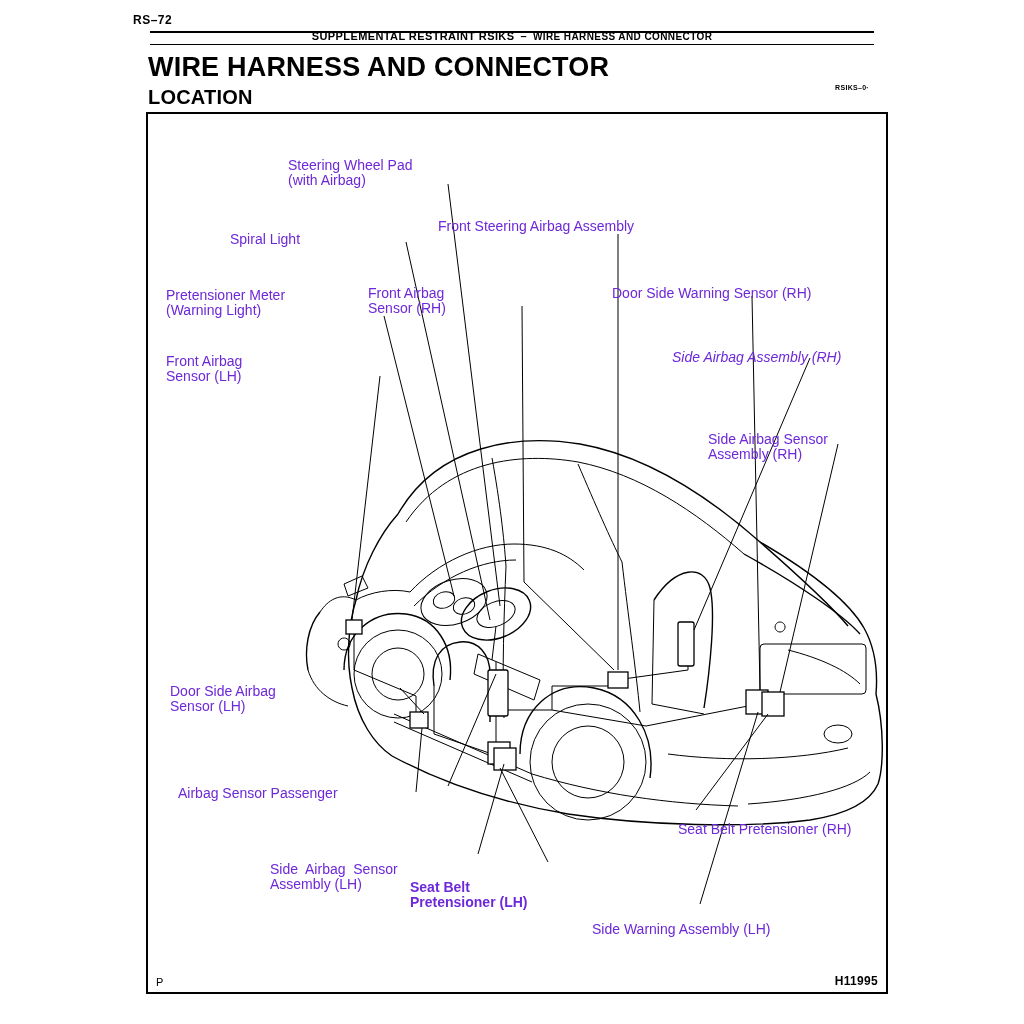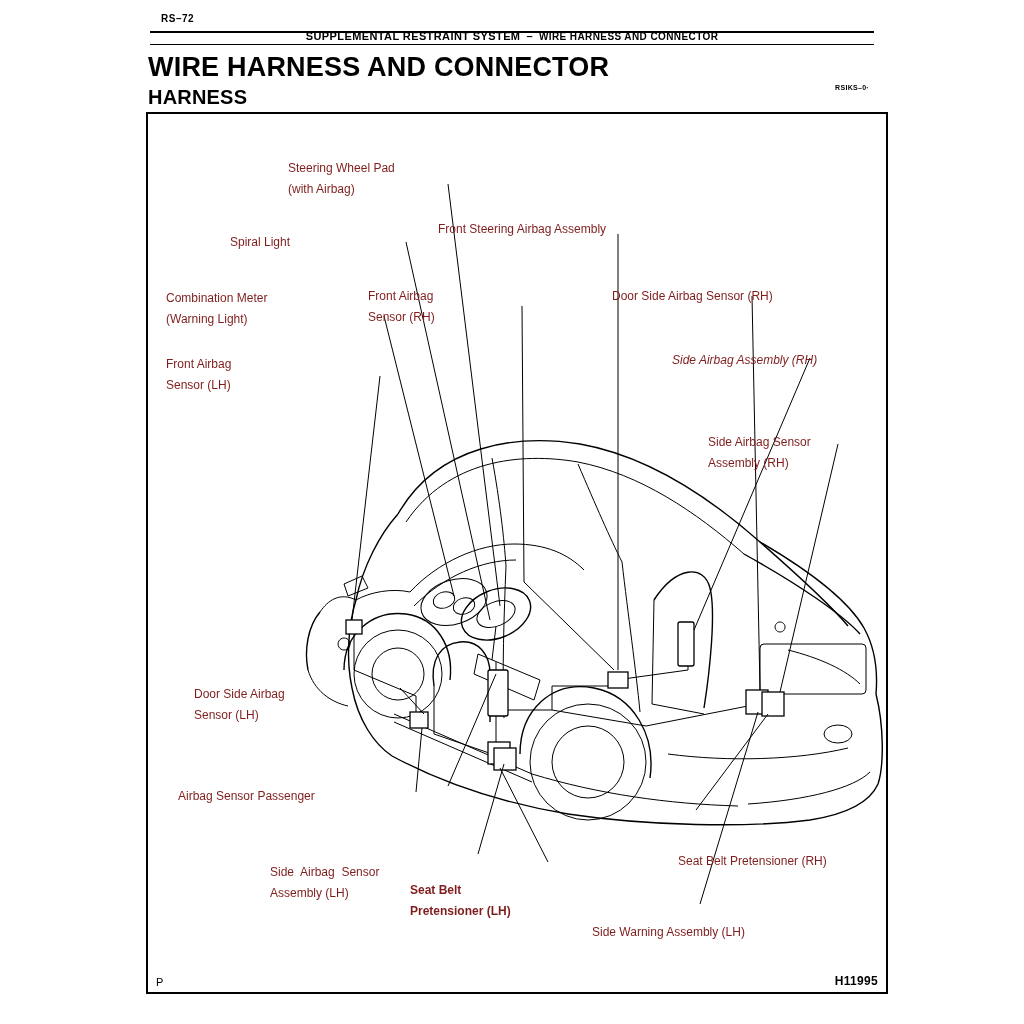--- a/index.html
+++ b/index.html
@@ -1,58 +1,58 @@
 <!DOCTYPE html>
 <html><head>
 <meta charset="utf-8">
 <style>
   html,body{margin:0;padding:0;background:#ffffff;}
   body{width:1024px;height:1024px;position:relative;font-family:"Liberation Sans",sans-serif;color:#000;}
   #page{position:absolute;inset:0;background:#fff;}
 
   
-  .page-number{position:absolute;left:161px;top:13px;font-size:10px;font-weight:bold;letter-spacing:.5px;}
+  .page-number{position:absolute;left:133px;top:13px;font-size:12px;font-weight:bold;letter-spacing:.5px;}
   .header-rule-top{position:absolute;left:150px;right:150px;top:31px;height:2px;background:#000;}
   .header-center{position:absolute;left:0;right:0;top:30px;text-align:center;font-size:11px;font-weight:bold;letter-spacing:.4px;}
   .header-center .sep{padding:0 6px;font-weight:bold;}
   .header-center .sub{font-size:10px;}
   .header-rule-bot{position:absolute;left:150px;right:150px;top:44px;height:1px;background:#000;}
 
   .title{position:absolute;left:148px;top:52px;font-size:27px;font-weight:bold;letter-spacing:.2px;}
   .subtitle{position:absolute;left:148px;top:86px;font-size:20px;font-weight:bold;letter-spacing:.2px;}
   .code-top-right{position:absolute;right:155px;top:84px;font-size:7px;font-weight:bold;letter-spacing:.3px;}
 
   
   #frame{position:absolute;left:146px;top:112px;width:742px;height:882px;border:2px solid #000;box-sizing:border-box;background:#fff;}
   .corner-p{position:absolute;left:8px;bottom:4px;font-size:11px;}
   .fig-code{position:absolute;right:8px;bottom:4px;font-size:12px;font-weight:bold;letter-spacing:.3px;}
 
   
-  .lbl{position:absolute;font-size:12px;line-height:21px;color:#7f1d1d;white-space:pre;}
+  .lbl{position:absolute;font-size:14px;line-height:15px;color:#6d28d9;white-space:pre;}
 
   svg{position:absolute;left:0;top:0;}
   .ln{stroke:#000;stroke-width:1;fill:none;}
   .car{stroke:#000;fill:none;stroke-width:1.4;}
   .carthin{stroke:#000;fill:none;stroke-width:1;}
   .part{stroke:#000;fill:#fff;stroke-width:1.3;}
 </style>
 </head>
 <body>
 
 <div id="page">
 
   <div class="page-number">RS–72</div>
   <div class="header-rule-top"></div>
   <div class="header-center">
-    <span>SUPPLEMENTAL RESTRAINT SYSTEM</span><span class="sep">–</span><span class="sub">WIRE HARNESS AND CONNECTOR</span>
+    <span>SUPPLEMENTAL RESTRAINT RSIKS</span><span class="sep">–</span><span class="sub">WIRE HARNESS AND CONNECTOR</span>
   </div>
   <div class="header-rule-bot"></div>
 
   <div class="title">WIRE HARNESS AND CONNECTOR</div>
-  <div class="subtitle">HARNESS</div>
+  <div class="subtitle">LOCATION</div>
   <div class="code-top-right">RSIKS–0·</div>
 
   <div id="frame">
 
     <svg width="738" height="878" viewBox="0 0 738 878">
 
       <g>
 
         <path class="car" d="M250 400 C 290 330 370 320 432 330 C 500 342 560 382 612 428 C 660 470 690 500 700 512"></path>
         <path class="car" d="M250 400 C 232 420 215 452 208 486"></path>
@@ -163,36 +163,36 @@
         <path class="ln" d="M400 748 L 352 654"></path>
         <path class="ln" d="M552 790 L 610 598"></path>
         <path class="ln" d="M548 696 L 620 600"></path>
       </g>
     </svg>
 
     <div class="lbl" style="left:140px;top:44px;">Steering Wheel Pad
 (with Airbag)</div>
     <div class="lbl" style="left:82px;top:118px;">Spiral Light</div>
     <div class="lbl" style="left:290px;top:105px;">Front Steering Airbag Assembly</div>
-    <div class="lbl" style="left:18px;top:174px;">Combination Meter
+    <div class="lbl" style="left:18px;top:174px;">Pretensioner Meter
 (Warning Light)</div>
     <div class="lbl" style="left:220px;top:172px;">Front Airbag
 Sensor (RH)</div>
-    <div class="lbl" style="left:464px;top:172px;">Door Side Airbag Sensor (RH)</div>
+    <div class="lbl" style="left:464px;top:172px;">Door Side Warning Sensor (RH)</div>
     <div class="lbl" style="left:18px;top:240px;">Front Airbag
 Sensor (LH)</div>
     <div class="lbl" style="left:524px;top:236px;font-style:italic;">Side Airbag Assembly (RH)</div>
     <div class="lbl" style="left:560px;top:318px;">Side Airbag Sensor
 Assembly (RH)</div>
-    <div class="lbl" style="left:22px;top:570px;margin-left:24px;">Door Side Airbag
+    <div class="lbl" style="left:22px;top:570px;">Door Side Airbag
 Sensor (LH)</div>
     <div class="lbl" style="left:30px;top:672px;">Airbag Sensor Passenger</div>
     <div class="lbl" style="left:122px;top:748px;">Side  Airbag  Sensor
 Assembly (LH)</div>
     <div class="lbl" style="left:262px;top:766px;font-weight:bold;">Seat Belt
 Pretensioner (LH)</div>
-    <div class="lbl" style="left:530px;top:708px;margin-top:29px;">Seat Belt Pretensioner (RH)</div>
+    <div class="lbl" style="left:530px;top:708px;">Seat Belt Pretensioner (RH)</div>
     <div class="lbl" style="left:444px;top:808px;">Side Warning Assembly (LH)</div>
 
     <div class="corner-p">P</div>
     <div class="fig-code">H11995</div>
   </div>
 </div>
 
 </body></html>

